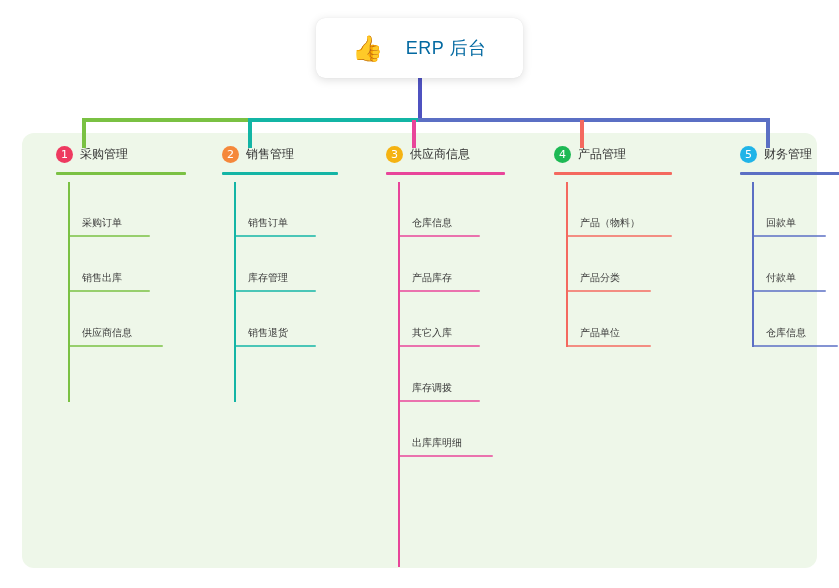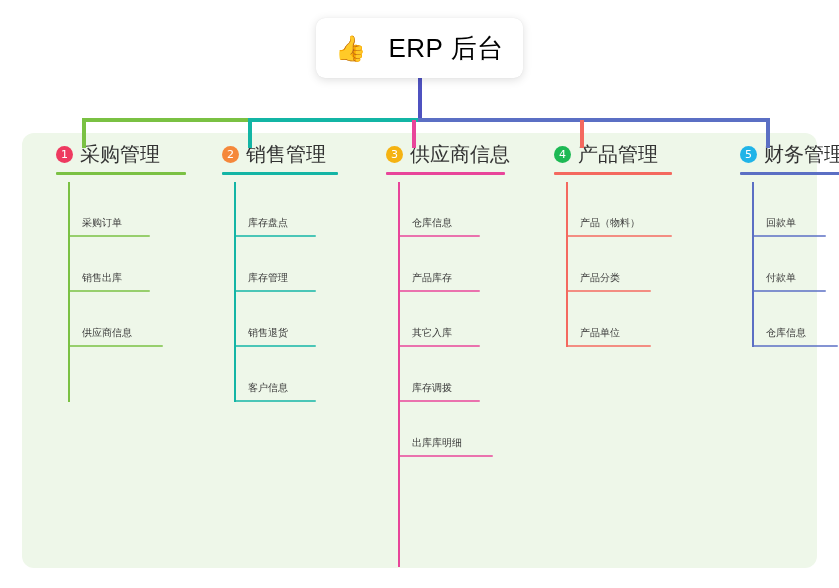--- a/index.html
+++ b/index.html
@@ -18,21 +18,21 @@
     width:207px;height:60px;
     background:#ffffff;
     border-radius:9px;
     box-shadow:0 2px 10px rgba(0,0,0,0.13), 0 0 1px rgba(0,0,0,0.10);
     display:flex;align-items:center;justify-content:center;
     gap:10px;
     z-index:5;
   }
   .title-emoji{font-size:25px;line-height:1;}
   .title-text{
-    font-size:26px;color:#000000;letter-spacing:.5px;white-space:nowrap;margin-left:12px;
+    font-size:18px;color:#0369a1;letter-spacing:.5px;white-space:nowrap;margin-left:12px;
   }
 
   
   .panel{
     position:absolute;
     left:22px;top:133px;
     width:795px;height:435px;
     background:#eef7e9;
     border-radius:12px;
   }
@@ -47,21 +47,21 @@
     position:relative;
     display:flex;align-items:center;gap:7px;
     height:28px;
     padding-left:16px;
   }
   .badge{
     width:17px;height:17px;border-radius:50%;
     color:#fff;font-size:11px;line-height:17px;text-align:center;
     flex:0 0 auto;font-family:"DejaVu Sans",sans-serif;
   }
-  .head-text{font-size:20px;color:#333333;white-space:nowrap;}
+  .head-text{font-size:12px;color:#333333;white-space:nowrap;}
   .head-rule{
     position:absolute;left:16px;bottom:-7px;height:3px;border-radius:1px;
   }
 
   .items{position:relative;margin-top:14px;}
   .spine{position:absolute;left:28px;top:0;width:2px;}
   .item{
     position:relative;
     height:55px;
   }
@@ -126,33 +126,29 @@
       </div>
       <div class="col" style="left: 206px;">
         <div class="col-head">
           <span class="badge" style="background: rgb(245, 136, 59);">2</span>
           <span class="head-text">销售管理</span>
           <span class="head-rule" style="width: 116px; background: rgb(19, 181, 165);"></span>
         </div>
         <div class="items">
           <div class="spine" style="background: rgb(19, 181, 165); height: 220px;"></div>
           <div class="item">
-            <span class="item-label">库存盘点</span>
+            <span class="item-label">销售订单</span>
             <span class="item-rule" style="width: 82px; background: rgb(19, 181, 165); opacity: 0.75;"></span>
           </div>
           <div class="item">
             <span class="item-label">库存管理</span>
             <span class="item-rule" style="width: 82px; background: rgb(19, 181, 165); opacity: 0.75;"></span>
           </div>
           <div class="item">
             <span class="item-label">销售退货</span>
-            <span class="item-rule" style="width: 82px; background: rgb(19, 181, 165); opacity: 0.75;"></span>
-          </div>
-          <div class="item">
-            <span class="item-label">客户信息</span>
             <span class="item-rule" style="width: 82px; background: rgb(19, 181, 165); opacity: 0.75;"></span>
           </div>
         </div>
       </div>
       <div class="col" style="left: 370px;">
         <div class="col-head">
           <span class="badge" style="background: rgb(245, 179, 18);">3</span>
           <span class="head-text">供应商信息</span>
           <span class="head-rule" style="width: 119px; background: rgb(232, 69, 154);"></span>
         </div>

